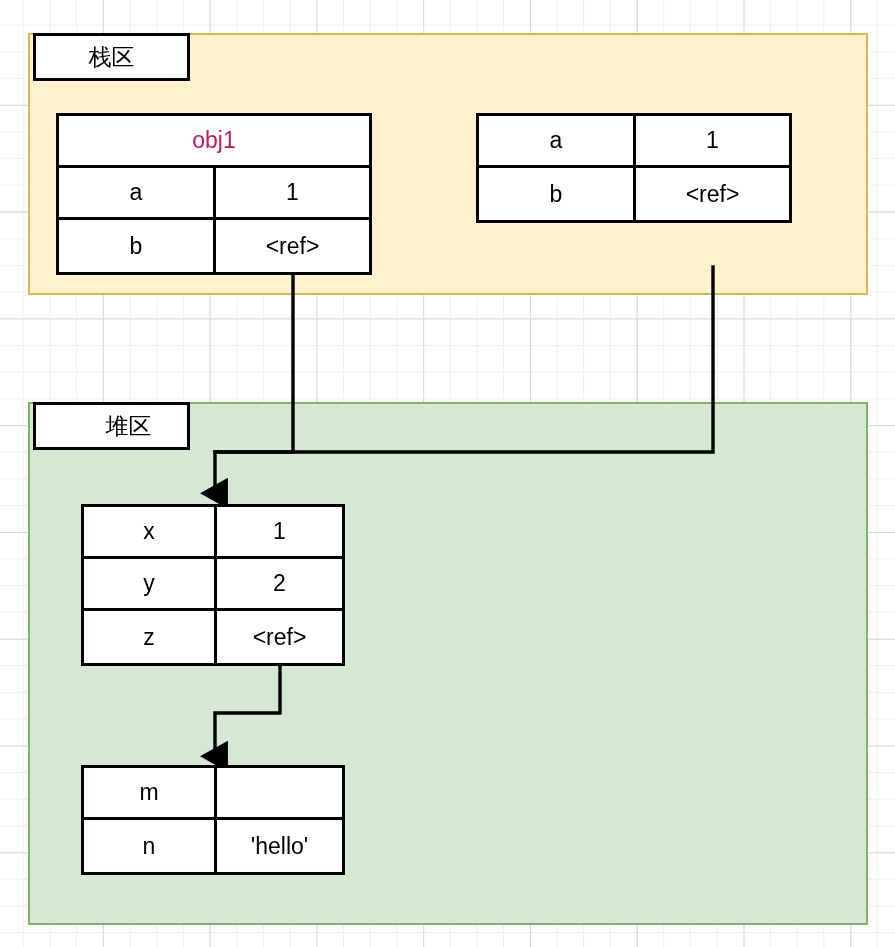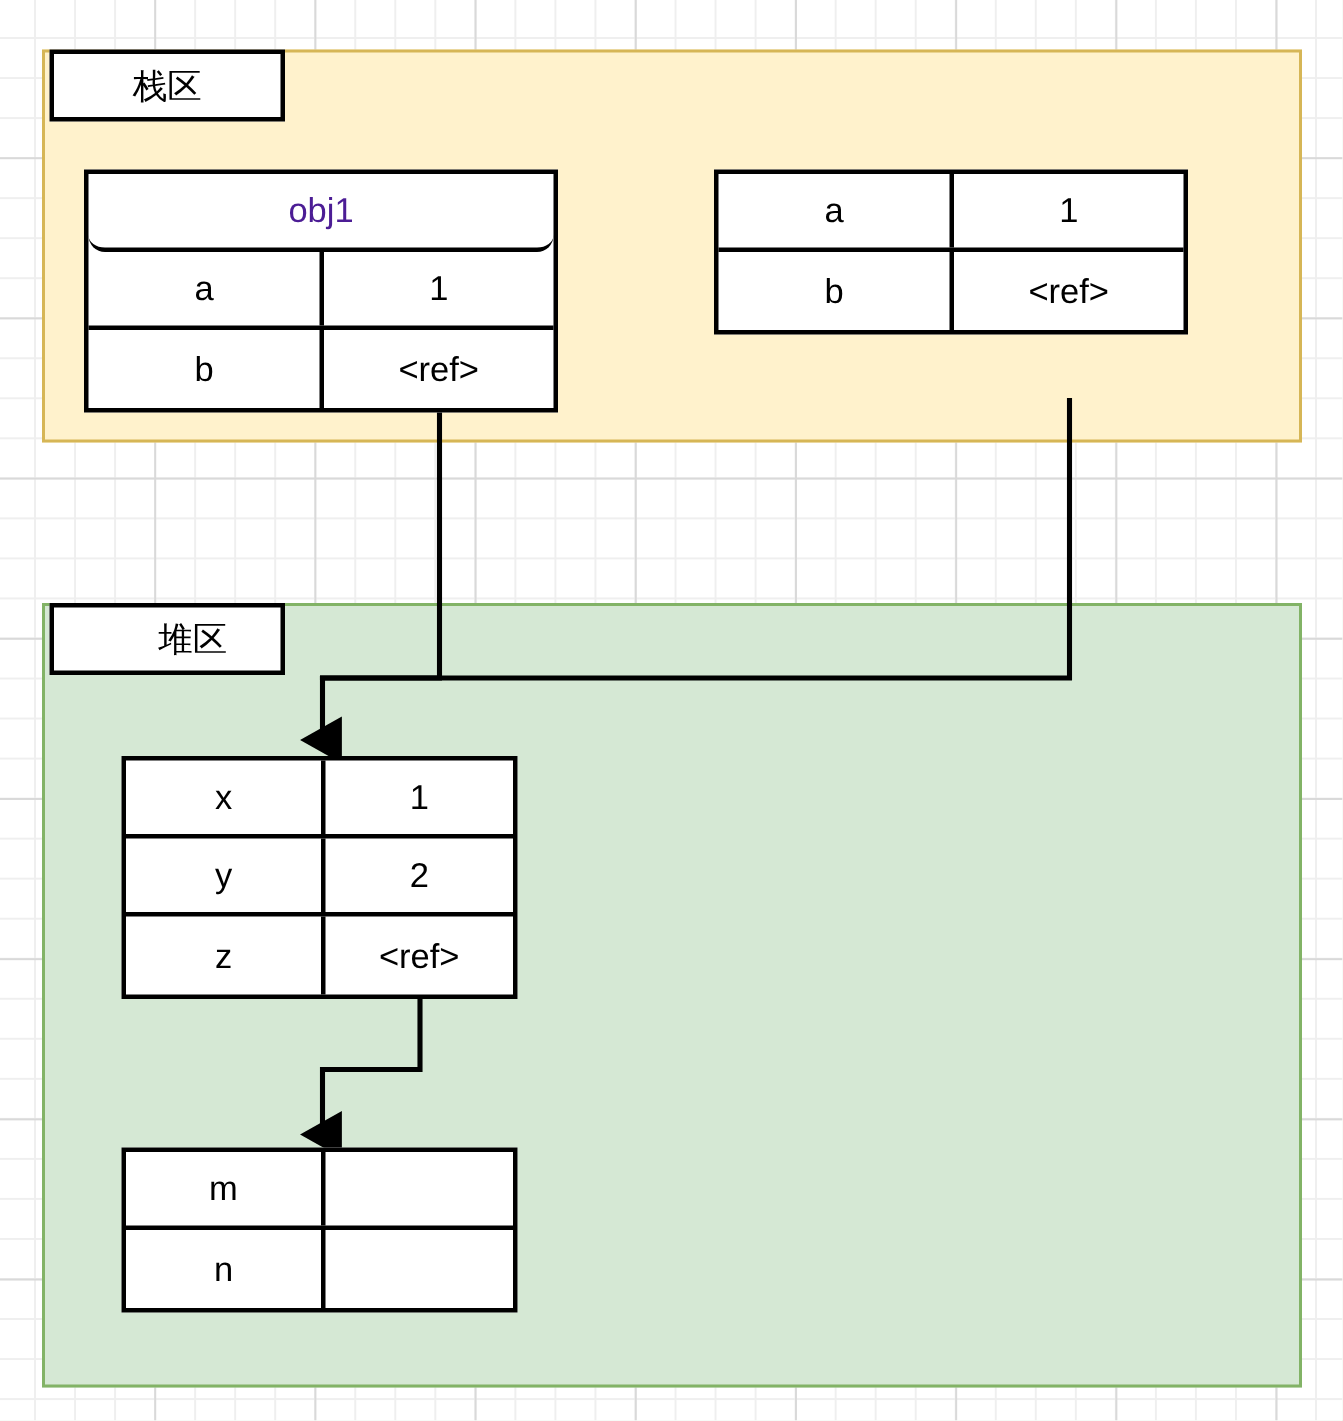--- a/index.html
+++ b/index.html
@@ -85,22 +85,21 @@
     flex-direction: column;
   }
   .obj-title {
     box-sizing: border-box;
     height: 52px;
     border-bottom: 3px solid #000000;
     display: flex;
     align-items: center;
     justify-content: center;
     font-size: 23px;
-    color: #4c1d95;
-    border-radius: 11px;
+    color: #be185d;
   }
   .obj-row {
     box-sizing: border-box;
     height: 52px;
     display: flex;
     border-bottom: 3px solid #000000;
   }
   .obj-row:last-child { border-bottom: none; }
   .obj-key {
     box-sizing: border-box;
@@ -189,20 +188,21 @@
       <div class="obj-val">&lt;ref&gt;</div>
     </div>
   </div>
 
   <div class="obj-table table-heap-obj2">
     <div class="obj-row">
       <div class="obj-key">m</div>
     </div>
     <div class="obj-row">
       <div class="obj-key">n</div>
+      <div class="obj-val">'hello'</div>
     </div>
   </div>
 
   <svg class="connectors" viewBox="0 0 895 947" width="895" height="947">
     <defs>
       <marker id="arrowhead" markerWidth="10" markerHeight="10" refX="4.6" refY="5" orient="auto" markerUnits="strokeWidth">
         <path d="M 0.4,1.2 L 9.6,1.2 L 5,9.4 Z" fill="#000000"></path>
       </marker>
     </defs>
 

